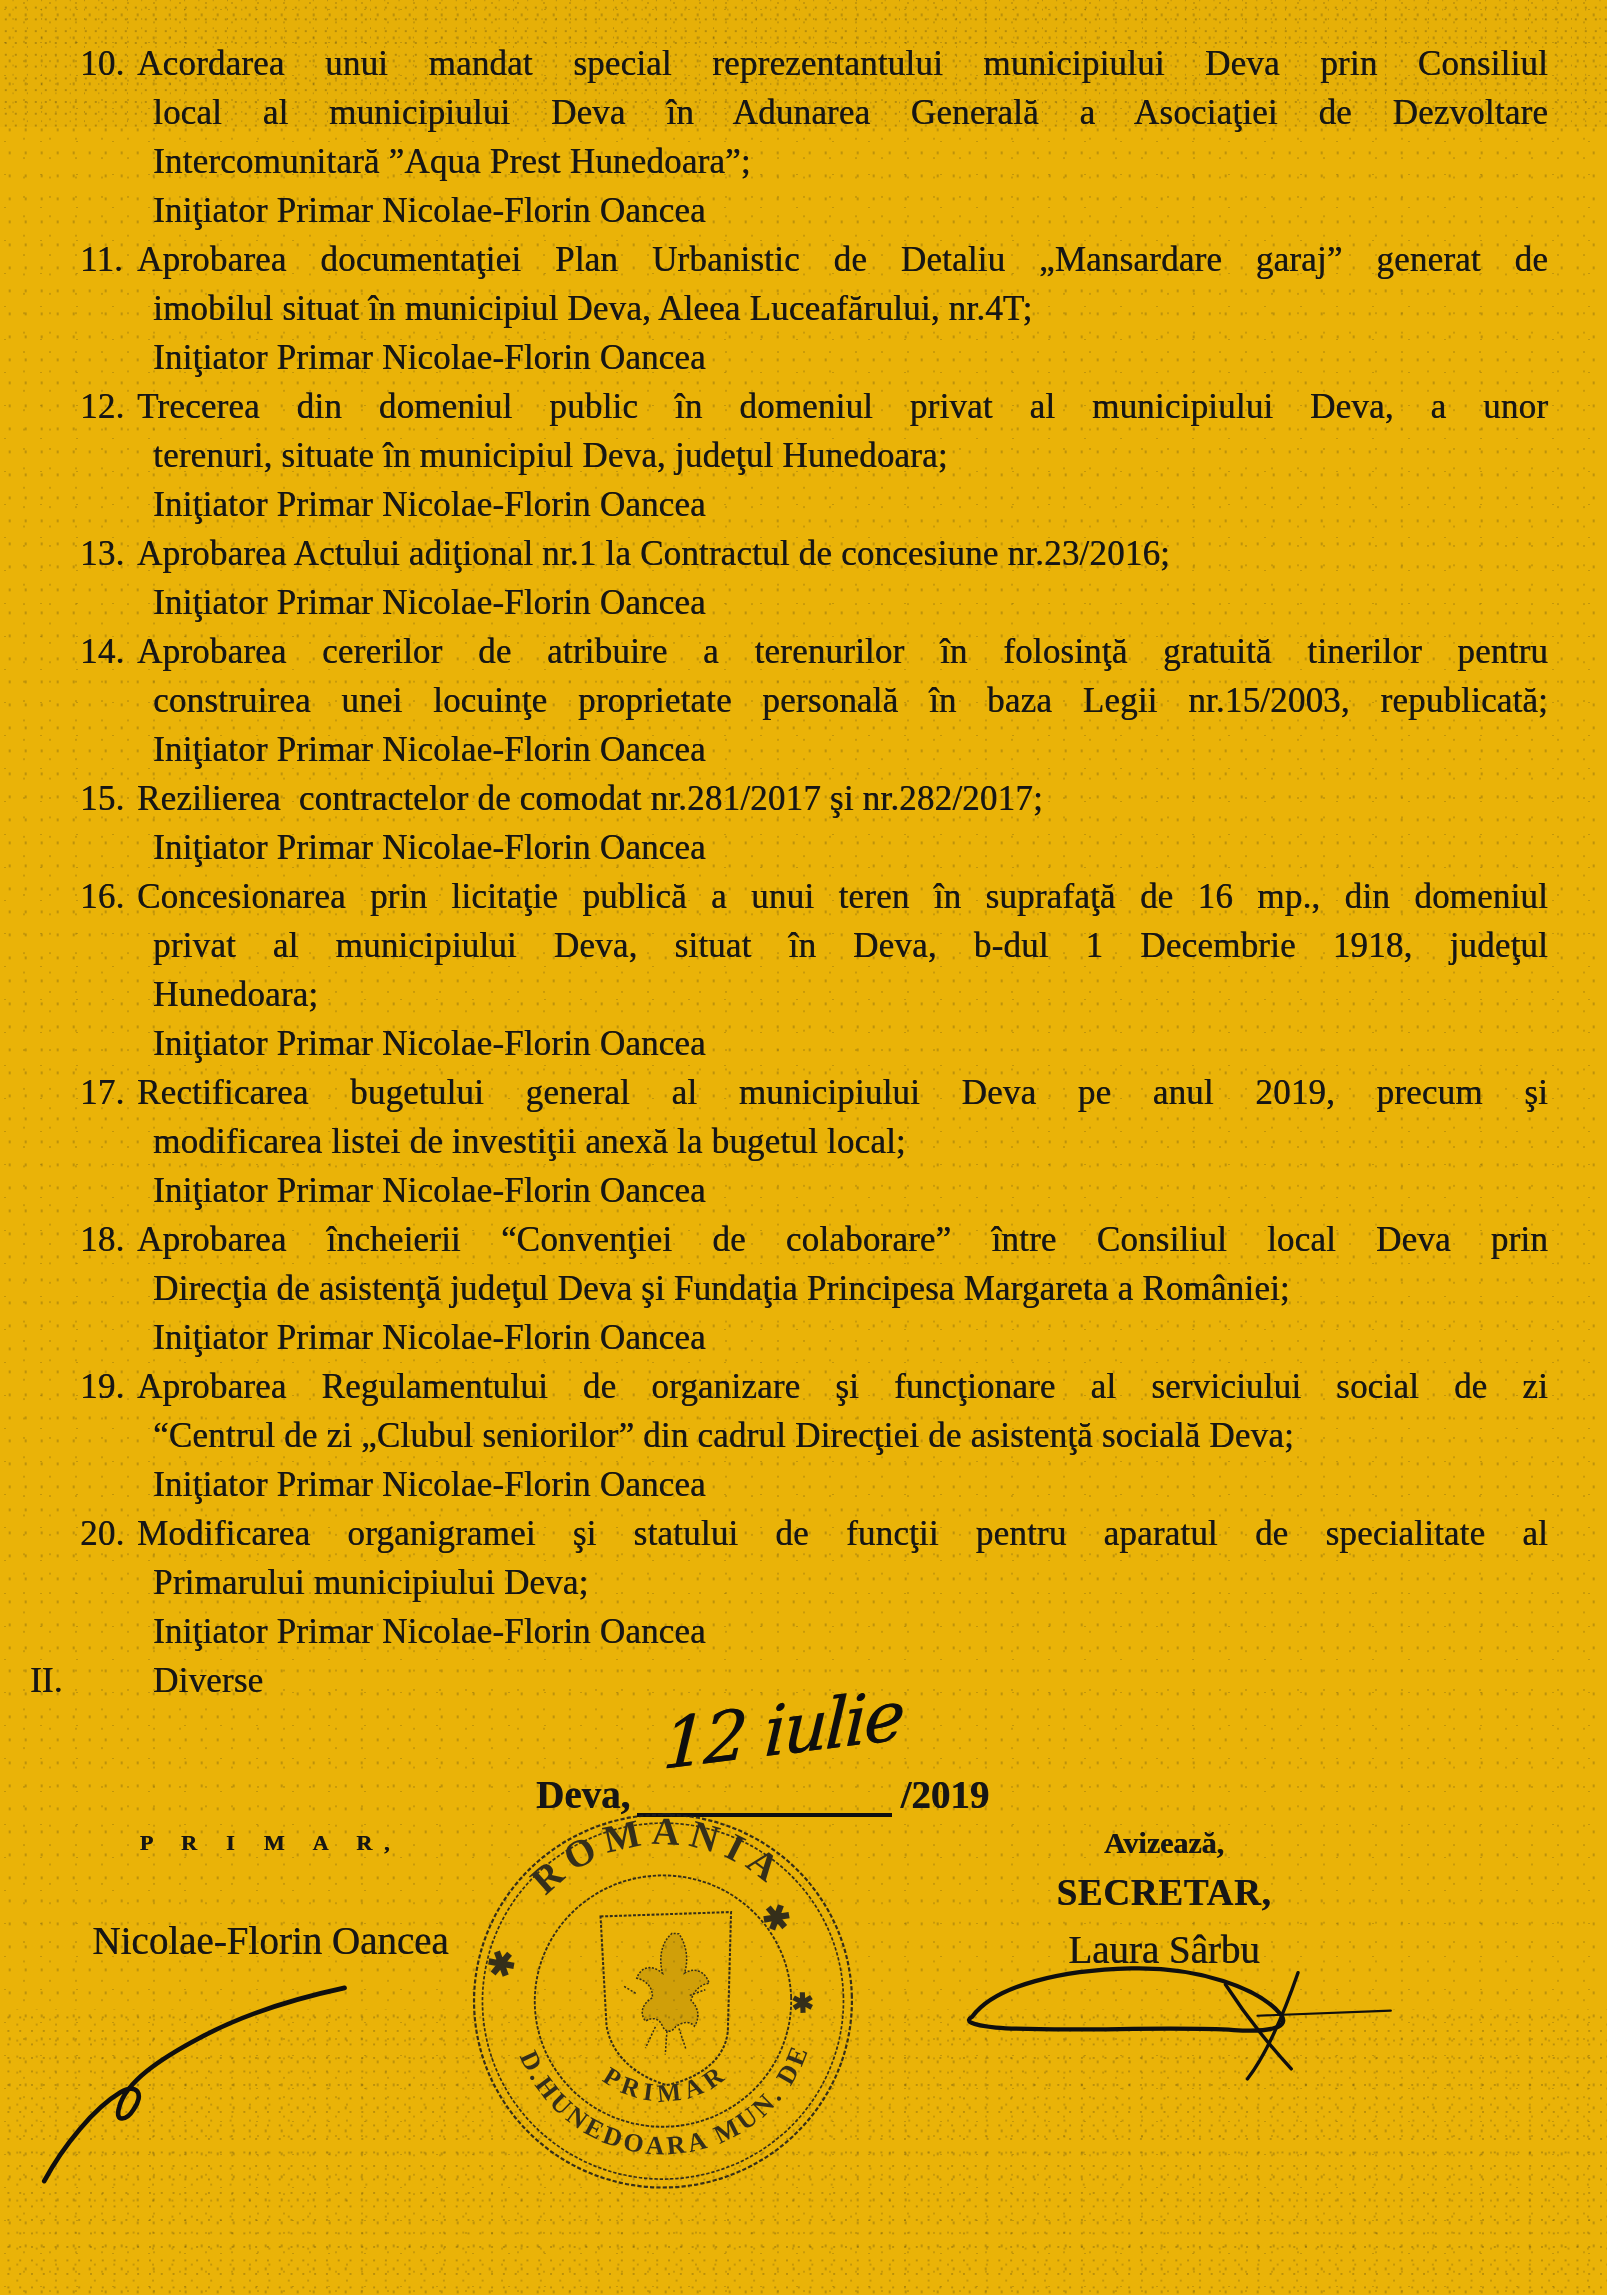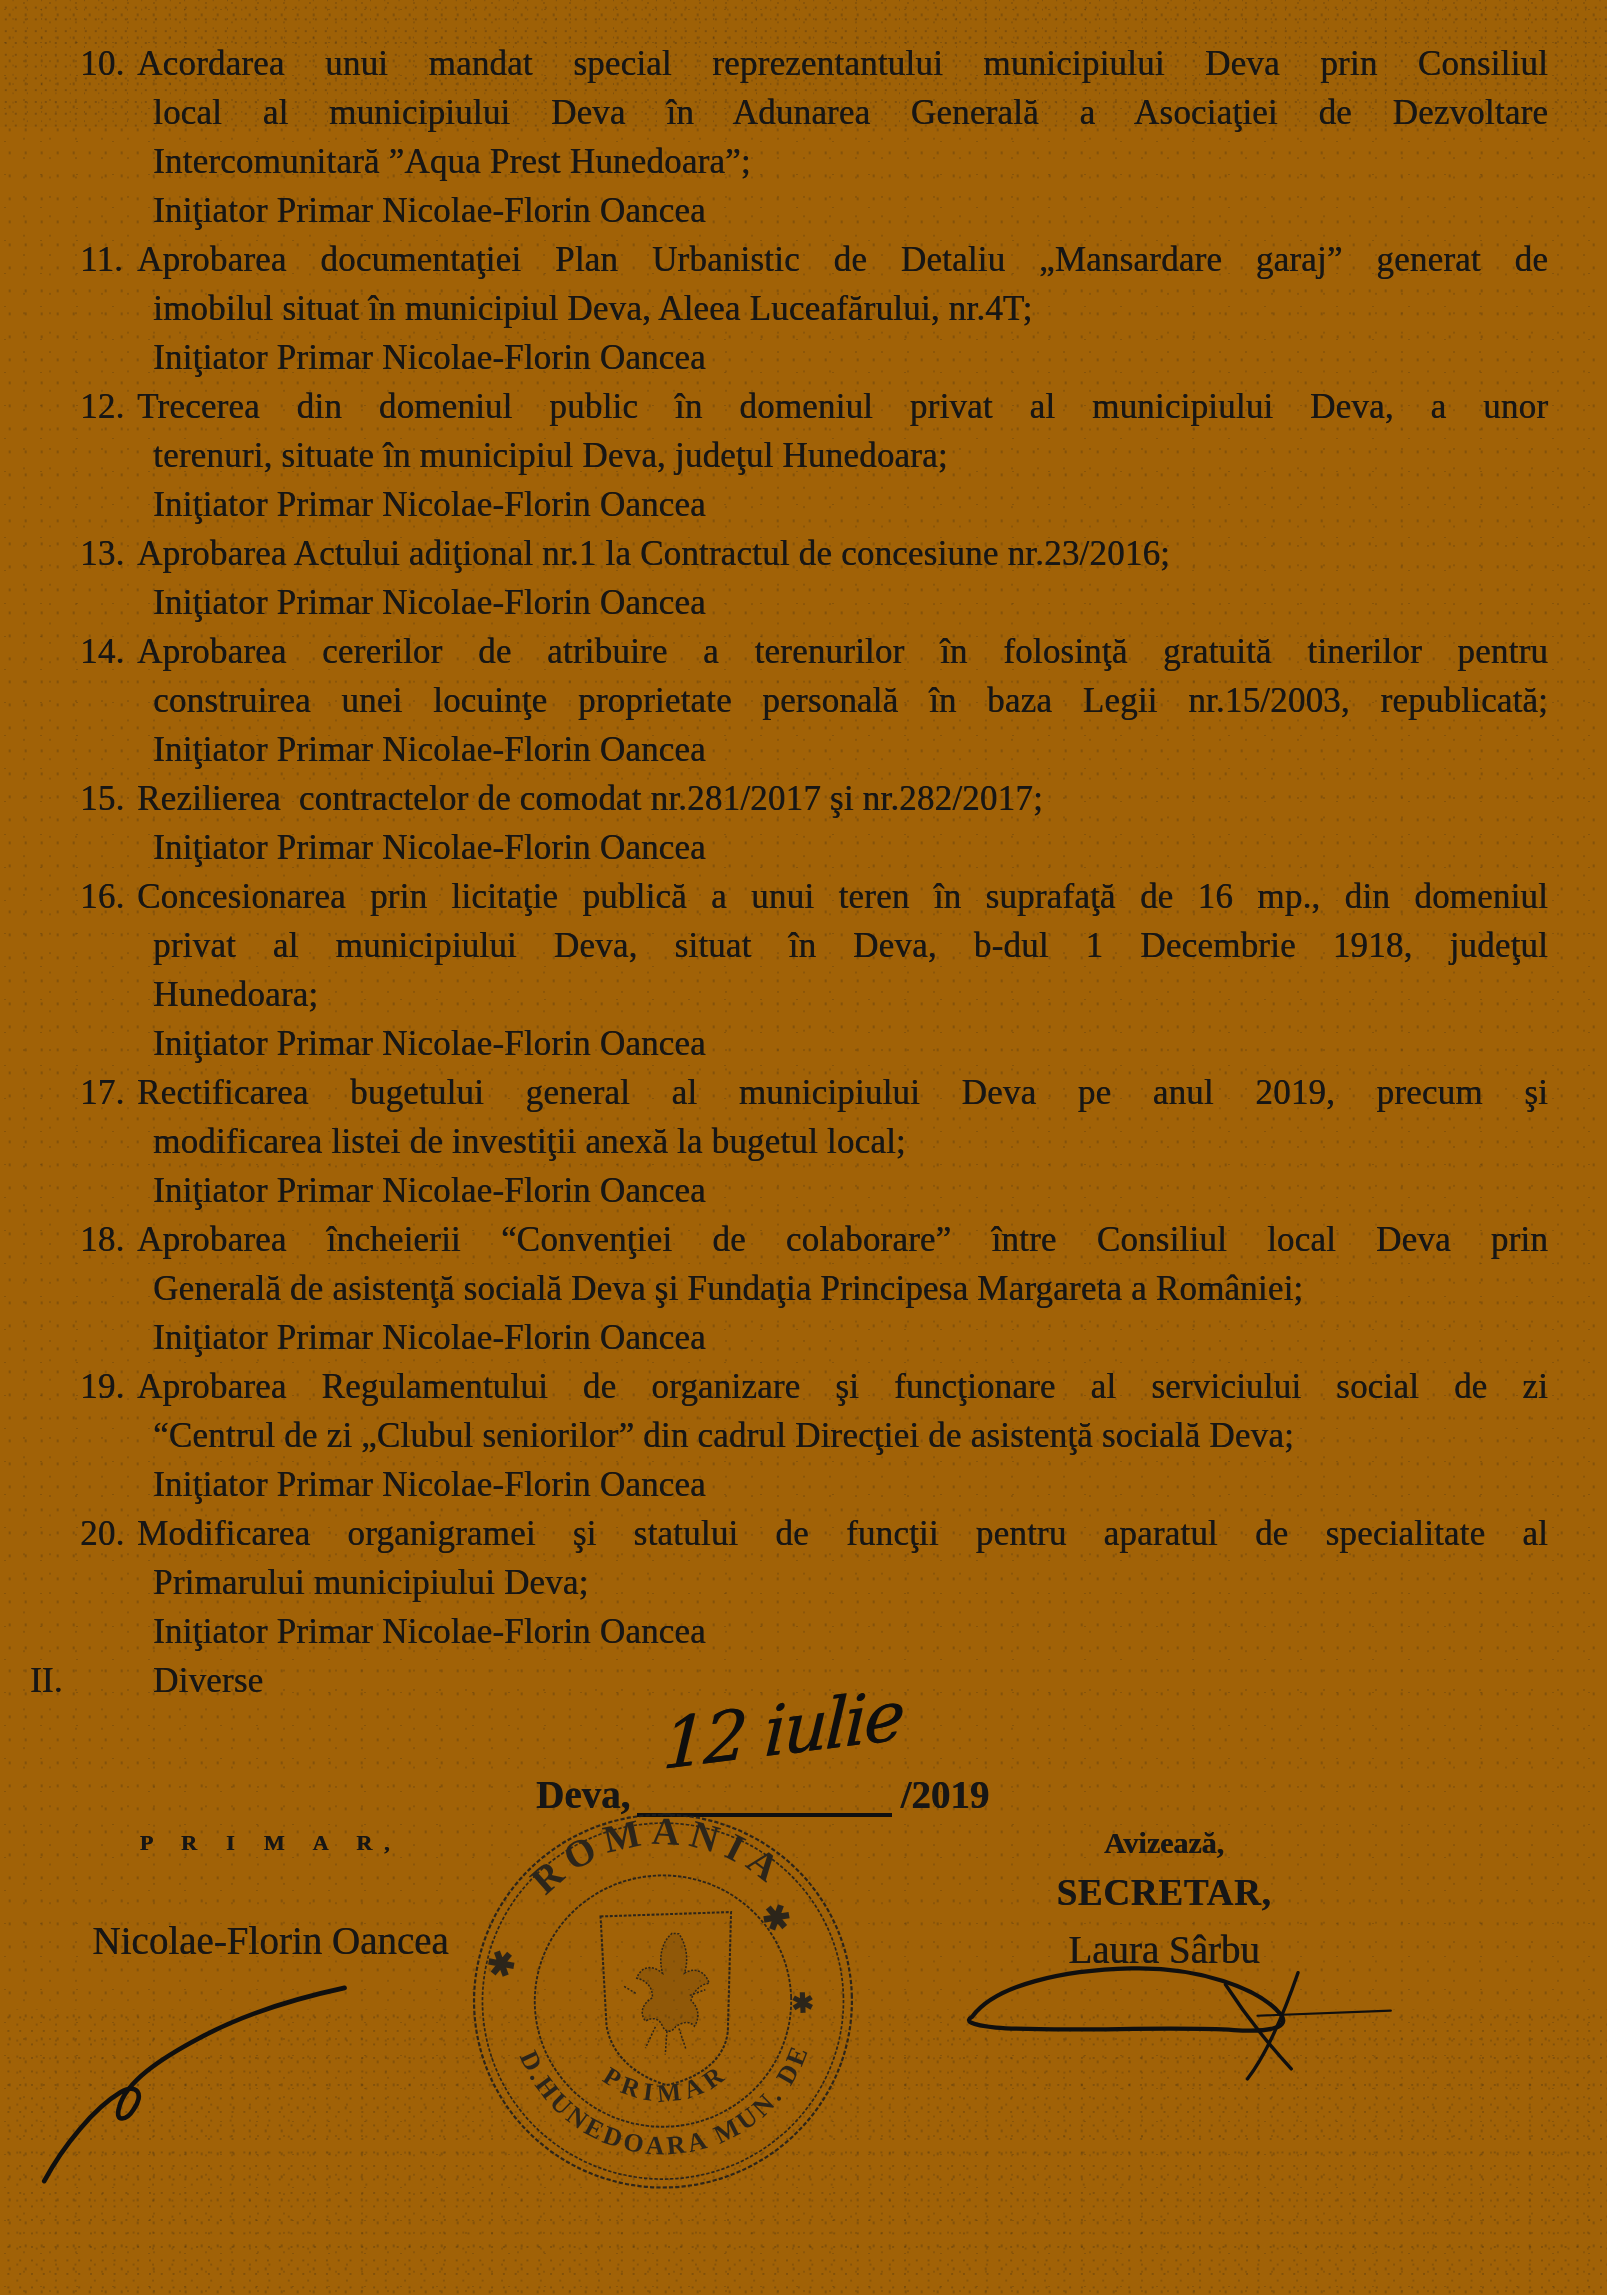--- a/index.html
+++ b/index.html
@@ -1,18 +1,18 @@
 <!DOCTYPE html>
 <html style="font-size:13.5px"><head>
 <meta charset="utf-8">
 <style>
   html,body{margin:0;padding:0;}
   .page{
     position:relative; width:1608px; height:2295px;
-    background:#a16207; overflow:hidden;
+    background:#eab308; overflow:hidden;
     font-family:"Liberation Serif", serif;
     color:#161616;
   }
   
   .noise{position:absolute; pointer-events:none;}
   .noise-global{
     left:0; top:0; right:0; bottom:0;
     background-image:
       radial-gradient(rgba(25,25,25,.55) 0.8px, transparent 1.1px),
       radial-gradient(rgba(25,25,25,.40) 0.8px, transparent 1.1px),
@@ -131,21 +131,21 @@
         <div class="line cont">Hunedoara;</div>
         <div class="line cont init">Iniţiator Primar Nicolae-Florin Oancea</div>
       </div>
       <div class="item">
         <div class="line first"><span class="num">17.</span><span class="txt just">Rectificarea bugetului general al municipiului Deva pe anul 2019, precum şi</span></div>
         <div class="line cont">modificarea listei de investiţii anexă la bugetul local;</div>
         <div class="line cont init">Iniţiator Primar Nicolae-Florin Oancea</div>
       </div>
       <div class="item">
         <div class="line first"><span class="num">18.</span><span class="txt just">Aprobarea încheierii “Convenţiei de colaborare” între Consiliul local Deva prin</span></div>
-        <div class="line cont">Generală de asistenţă socială Deva şi Fundaţia Principesa Margareta a României;</div>
+        <div class="line cont">Direcţia de asistenţă judeţul Deva şi Fundaţia Principesa Margareta a României;</div>
         <div class="line cont init">Iniţiator Primar Nicolae-Florin Oancea</div>
       </div>
       <div class="item">
         <div class="line first"><span class="num">19.</span><span class="txt just">Aprobarea Regulamentului de organizare şi funcţionare al serviciului social de zi</span></div>
         <div class="line cont">“Centrul de zi „Clubul seniorilor” din cadrul Direcţiei de asistenţă socială Deva;</div>
         <div class="line cont init">Iniţiator Primar Nicolae-Florin Oancea</div>
       </div>
       <div class="item">
         <div class="line first"><span class="num">20.</span><span class="txt just">Modificarea organigramei şi statului de funcţii pentru aparatul de specialitate al</span></div>
         <div class="line cont">Primarului municipiului Deva;</div>

